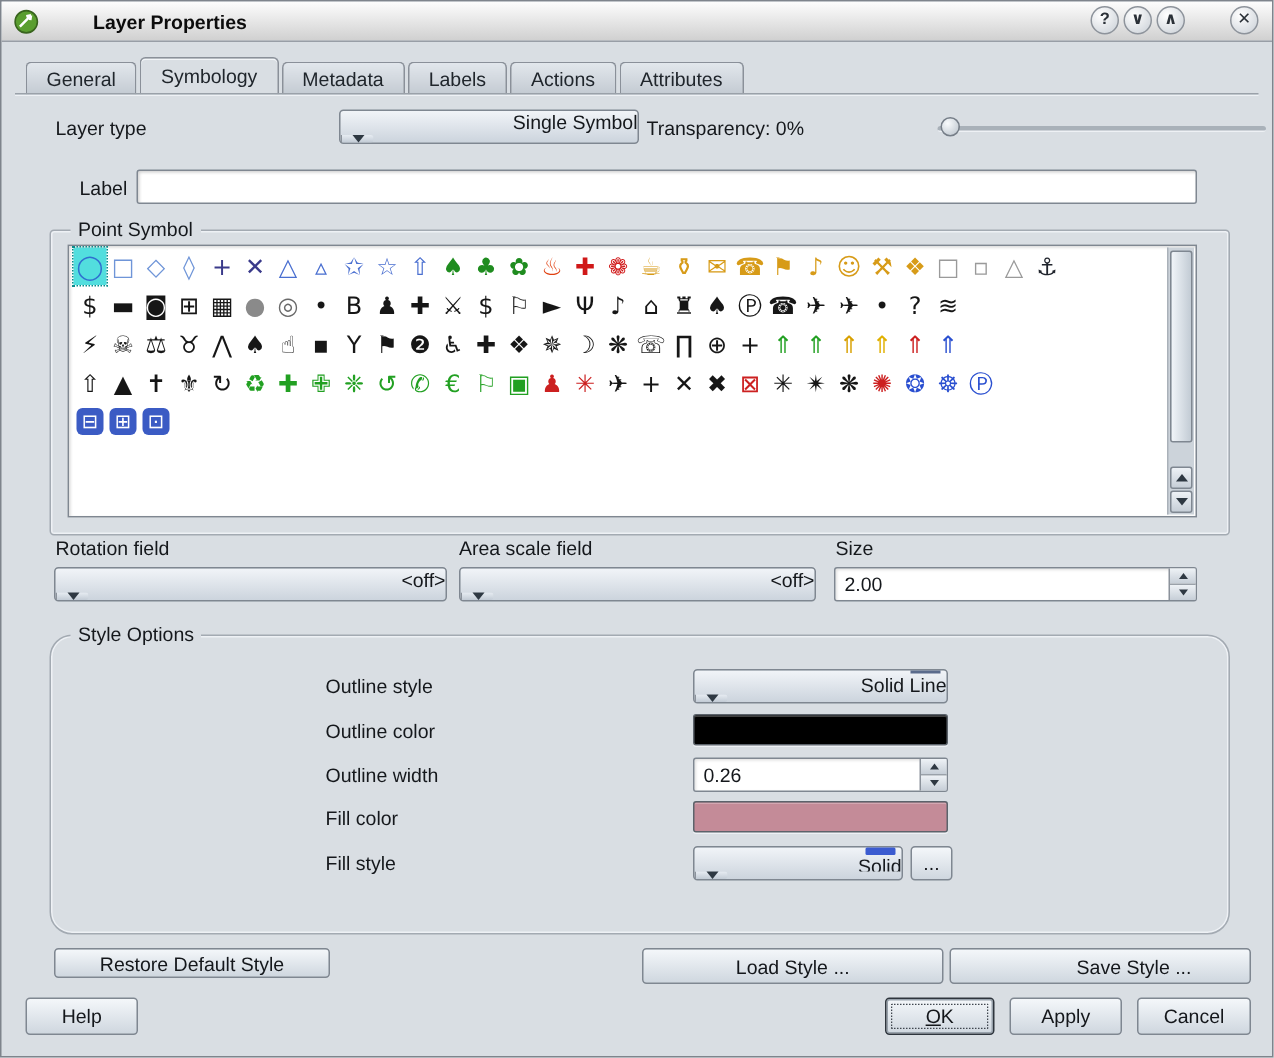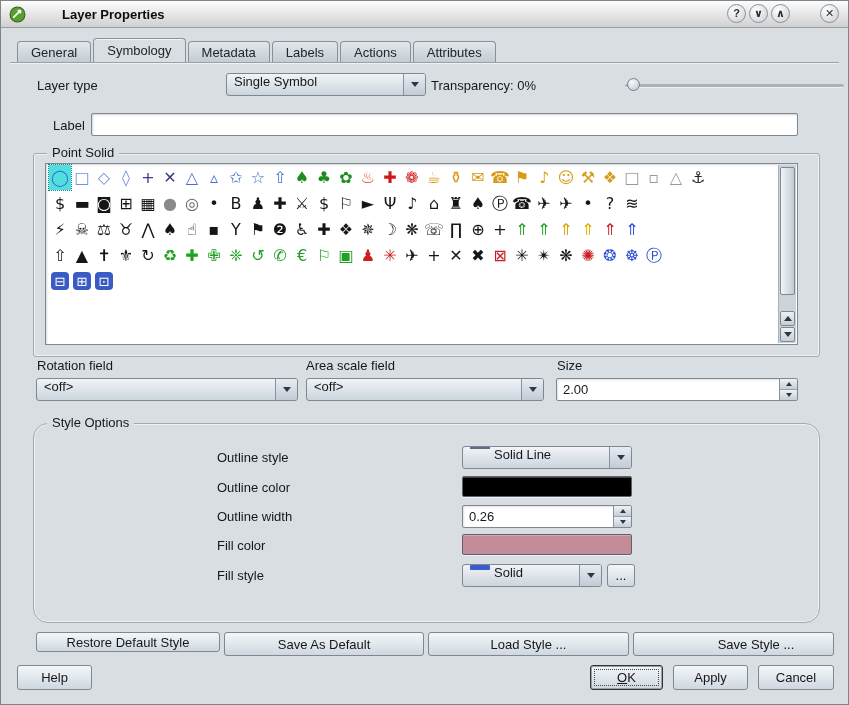--- a/index.html
+++ b/index.html
@@ -25,22 +25,22 @@
     border:1px solid #8a9099;border-bottom:none;border-radius:4px 4px 0 0;
     background:linear-gradient(#e2e7ec,#c3cad2);color:#20262c;}
   .tab.active{background:#d9dee3;height:24px;line-height:24px;box-shadow:inset 0 1px 0 #f2f5f8;}
   .pane-line{position:absolute;left:9px;right:9px;top:61px;height:1px;background:#9aa1a9;
     box-shadow:0 1px 0 #eef1f5;}
   
   .lbl{position:absolute;white-space:nowrap;}
   .btn{position:absolute;display:flex;align-items:center;justify-content:center;
     background:linear-gradient(#f4f7fa,#cfd7df);border:1px solid #7f8791;border-radius:3px;
     box-sizing:border-box;color:#14171b;}
-  .combo{position:absolute;height:23px;display:flex;align-items:flex-start;box-sizing:border-box;
-    background:linear-gradient(#f1f4f8,#ccd4dd);border:1px solid #7f8791;border-radius:3px;}
+  .combo{position:absolute;height:23px;display:flex;align-items:flex-end;box-sizing:border-box;
+    background:linear-gradient(#f1f4f8,#ccd4dd);border:1px solid #7f8791;border-radius:3px;flex-direction:column;}
   .combo-text{flex:1;padding-left:7px;overflow:hidden;white-space:nowrap;}
   .arrowbox{width:21px;align-self:stretch;display:flex;align-items:center;justify-content:center;
     border-left:1px solid #8b929b;background:linear-gradient(#e7ecf2,#c2cbd5);border-radius:0 2px 2px 0;}
   .tri-down{display:block;width:0;height:0;border-left:4px solid transparent;border-right:4px solid transparent;border-top:5px solid #2e3842;}
   .tri-up{display:block;width:0;height:0;border-left:4px solid transparent;border-right:4px solid transparent;border-bottom:5px solid #2e3842;}
   .textinput{position:absolute;background:#ffffff;border:1px solid #7f8791;box-sizing:border-box;
     box-shadow:inset 1px 1px 2px rgba(0,0,0,.18);border-radius:2px;}
   .spin{position:absolute;height:23px;background:#ffffff;border:1px solid #7f8791;border-radius:2px;
     box-sizing:border-box;display:flex;box-shadow:inset 1px 1px 2px rgba(0,0,0,.12);}
   .spin-text{flex:1;padding:3px 0 0 6px;}
@@ -124,21 +124,21 @@
   <span class="lbl" style="left:430px;top:77px;">Transparency: 0%</span>
   <div class="slider" style="left:624px;top:77px;width:219px;">
     <div class="groove"></div>
     <div class="handle"></div>
   </div>
 
   <span class="lbl" style="left:52px;top:117px;text-align:center;">Label</span>
   <div class="textinput" style="left:90px;top:112px;width:707px;height:23px;"></div>
 
   <div class="groupbox" style="left:32px;top:152px;width:785px;height:202px;">
-    <span class="group-title">Point Solid</span>
+    <span class="group-title">Point Symbol</span>
     <div class="symlist">
       <div style="position:absolute;left:0;top:0;right:18px;bottom:0;overflow:hidden;">
           <div class="symrow">
             <div class="symcell sel" style="color: rgb(47, 111, 208);">◯</div>
             <div class="symcell" style="color: rgb(111, 149, 216);">□</div>
             <div class="symcell" style="color: rgb(111, 149, 216);">◇</div>
             <div class="symcell" style="color: rgb(111, 149, 216);">◊</div>
             <div class="symcell" style="color: rgb(58, 58, 138);">+</div>
             <div class="symcell" style="color: rgb(58, 58, 138);">✕</div>
             <div class="symcell" style="color: rgb(74, 111, 208);">△</div>
@@ -340,23 +340,20 @@
         </span>
     </div>
     <div class="btn" style="left:573px;top:140px;width:28px;height:23px;">
       <span>...</span>
     </div>
   </div>
 
   <div class="btn" style="left:35px;top:631px;width:184px;height:20px;text-align:center;">
     <span>Restore Default Style</span>
   </div>
-  <div class="btn" style="left:223px;top:631px;width:200px;height:24px;">
-    <span>Save As Default</span>
-  </div>
   <div class="btn" style="left:427px;top:631px;width:201px;height:24px;">
     <span>Load Style ...</span>
   </div>
   <div class="btn" style="left:632px;top:631px;width:201px;height:24px;padding-left:45px;">
     <span>Save Style ...</span>
   </div>
 
   <div class="btn" style="left:16px;top:664px;width:75px;height:25px;">
     <span>Help</span>
   </div>

